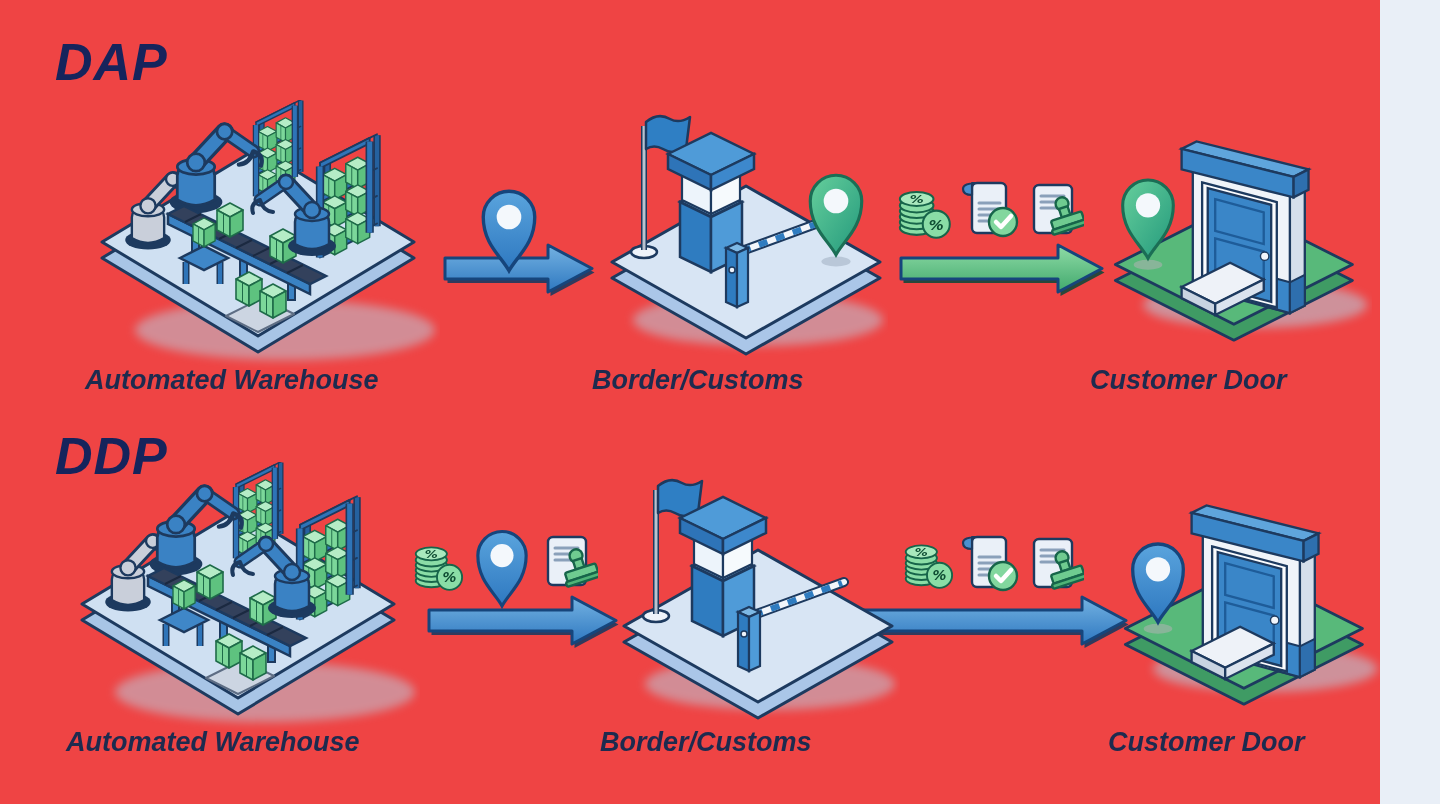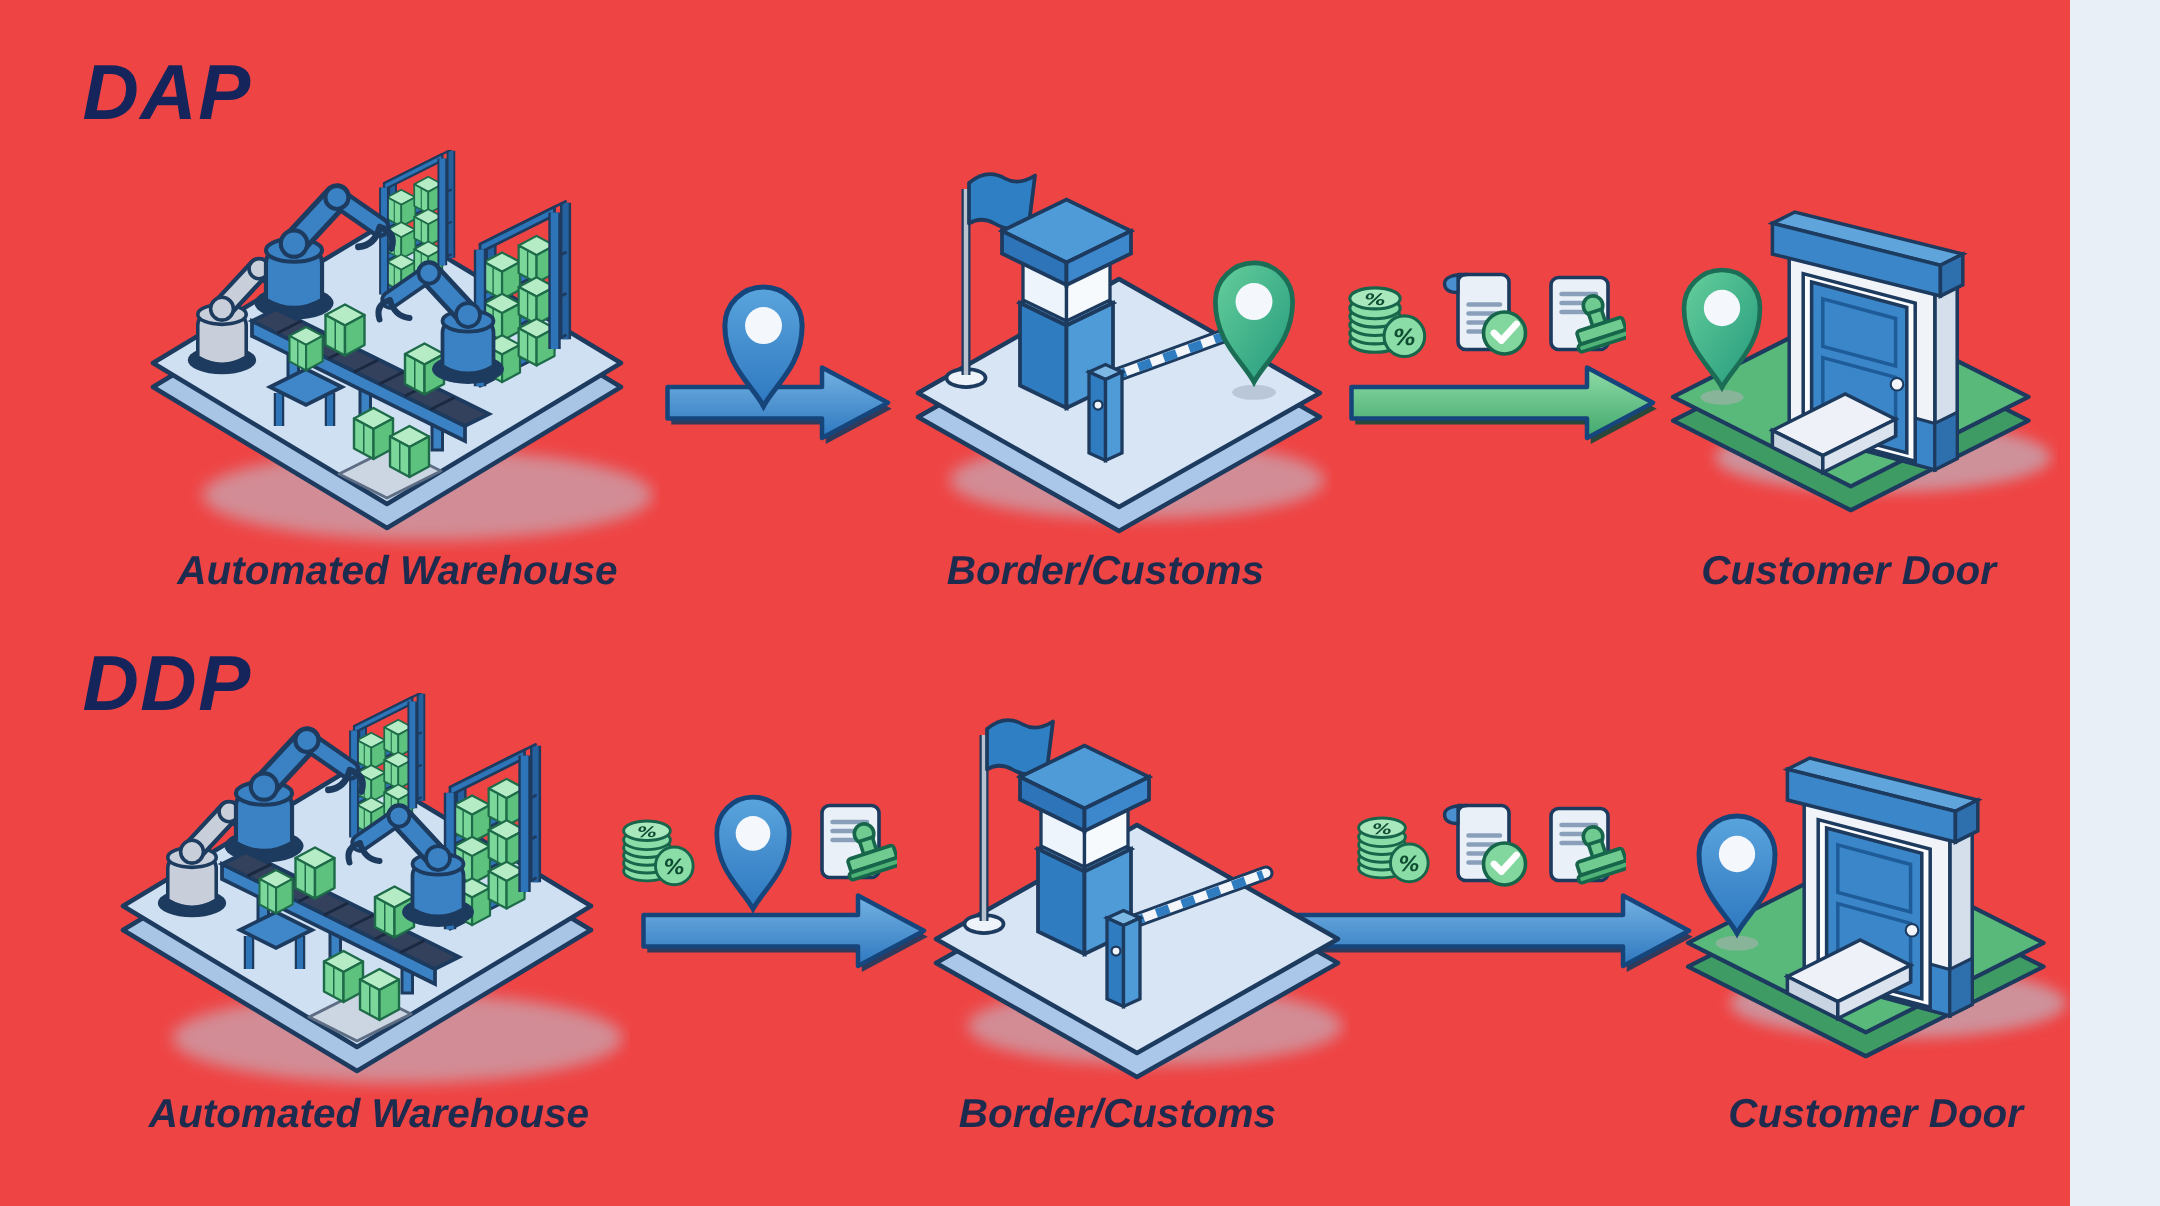--- a/index.html
+++ b/index.html
@@ -1,19 +1,19 @@
 <!DOCTYPE html>
 <html><head>
 <meta charset="utf-8">
 <style>
   html,body{margin:0;padding:0;background:#e9eff7;}
   .stage{position:relative;width:1380px;height:804px;background:#ef4444;overflow:hidden;
          font-family:"Liberation Sans","DejaVu Sans",sans-serif;font-style:italic;}
   .row-title{position:absolute;font-size:52px;font-weight:800;color:#16245c;letter-spacing:1px;line-height:1;}
-  .station-label{position:absolute;font-size:27px;font-weight:700;color:#1d2b4f;text-align:center;line-height:1.2;}
+  .station-label{position:absolute;font-size:27px;font-weight:700;color:#1d2b4f;text-align:left;line-height:1.2;}
   .art{position:absolute;display:block;}
   .coin-sym{font-family:"DejaVu Sans",sans-serif;font-weight:bold;font-size:15px;fill:#0f4d33;}
   .coin-sym-front{font-family:"DejaVu Sans",sans-serif;font-weight:bold;font-size:16px;fill:#0f4d33;}
 </style>
 </head>
 <body>
 
 <div class="stage">
 
 <svg width="0" height="0" style="position:absolute" aria-hidden="true">

